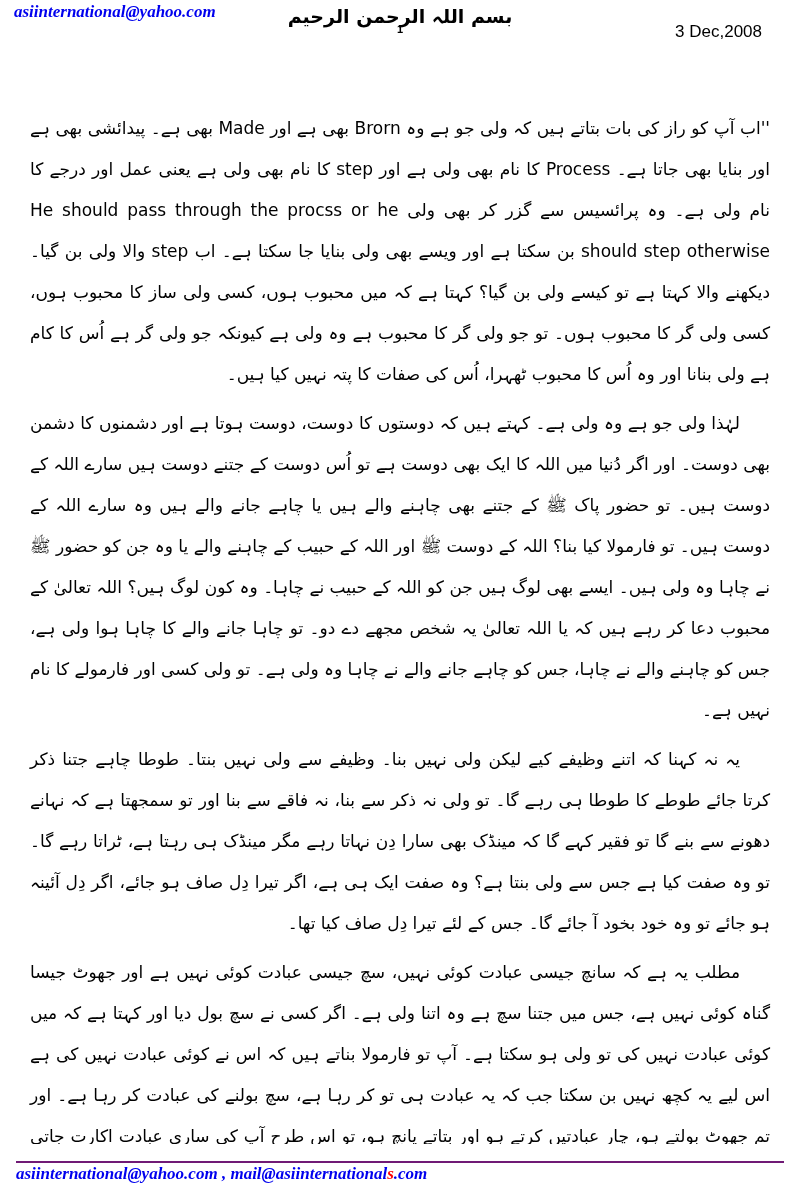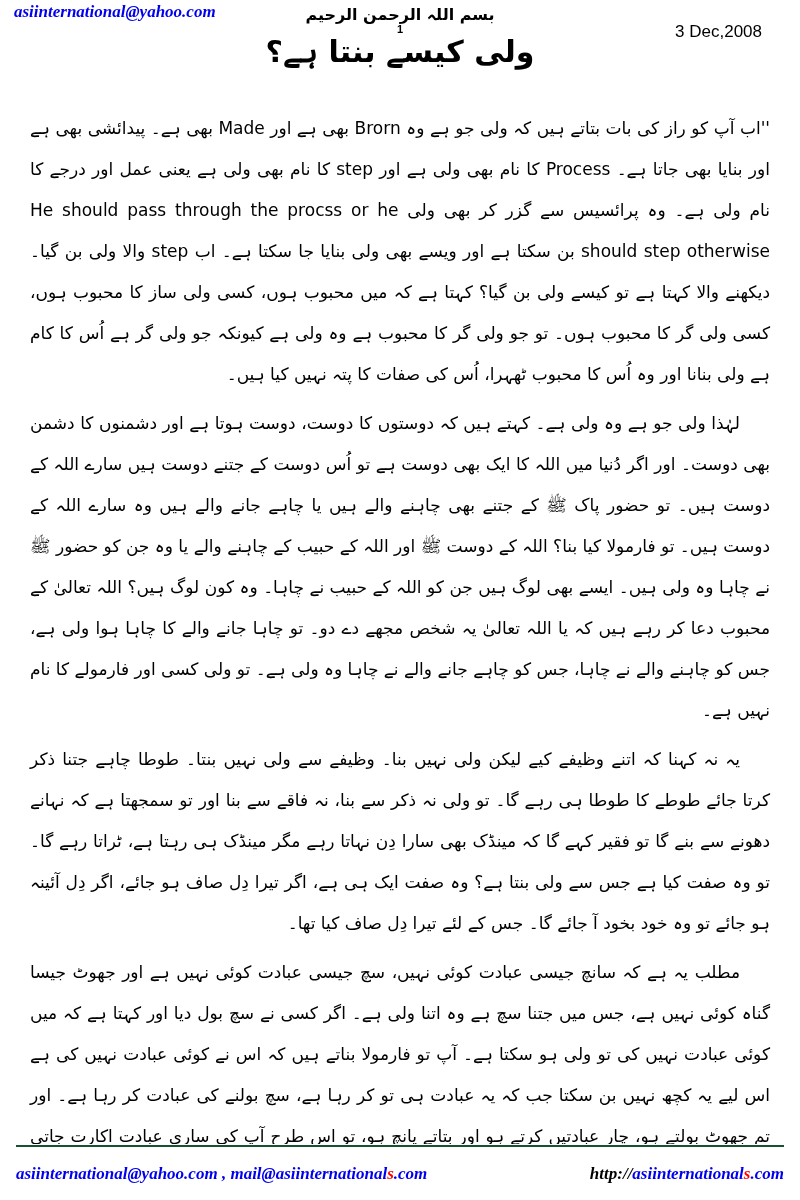--- a/index.html
+++ b/index.html
@@ -10,21 +10,21 @@
   }
   .link {
     font-family:"Liberation Serif", serif;
     font-style:italic; font-weight:bold;
     color:var(--link-blue,#0000EE);
     text-decoration:none;
   }
   .header-email { position:absolute; top:2px; left:14px; font-size:17px; }
   .bismillah {
     position:absolute; top:5px; left:0; right:0; text-align:center;
-    font-size:16px; direction:rtl; font-weight:bold;
+    font-size:19px; direction:rtl; font-weight:bold;
   }
   .pagenum {
     position:absolute; top:23px; left:0; right:0; text-align:center;
     font-size:11px; font-weight:bold; font-family:"Liberation Sans", sans-serif;
   }
   .date {
     position:absolute; top:22px; right:38px; font-size:17px;
     font-family:Liberation Sans, sans-serif;
   }
   .doc-title {
@@ -33,51 +33,47 @@
   }
   .body-text {
     position:absolute; top:100px; left:22px; right:22px; height:1044px;
     overflow:hidden; direction:rtl; text-align:justify;
     font-size:17px; line-height:41px;
   }
   .para { margin:8px; }
   .para.indent { text-indent:30px; }
   .footer {
     position:absolute; left:16px; right:16px; bottom:16px;
-    border-top:2px solid #14532d; padding-top:16px;
+    border-top:2px solid #701a75; padding-top:0;
     display:flex; justify-content:space-between; align-items:baseline;
     font-size:17px; white-space:nowrap;
   }
   .accent-red { color:var(--accent-red,#FF0000); }
   .proto-black { color:#000; }
 </style>
 </head>
 <body>
 
 <div class="page">
 
   <div class="header-email link">asiinternational@yahoo.com</div>
 
   <div class="bismillah">بسم اللہ الرحمن الرحیم</div>
 
   <div class="pagenum">1</div>
 
   <div class="date">3 Dec,2008</div>
 
-  <div class="doc-title">ولی کیسے بنتا ہے؟</div>
 
   <main class="body-text">
       <p class="para" dir="rtl"><span class="seg">''اب آپ کو راز کی بات بتاتے ہیں کہ ولی جو ہے وہ Brorn بھی ہے اور Made بھی ہے۔ پیدائشی بھی ہے اور بنایا بھی جاتا ہے۔ Process کا نام بھی ولی ہے اور step کا نام بھی ولی ہے یعنی عمل اور درجے کا نام ولی ہے۔ وہ پرائسیس سے گزر کر بھی ولی He should pass through the procss or he should step otherwise بن سکتا ہے اور ویسے بھی ولی بنایا جا سکتا ہے۔ اب step والا ولی بن گیا۔ دیکھنے والا کہتا ہے تو کیسے ولی بن گیا؟ کہتا ہے کہ میں محبوب ہوں، کسی ولی ساز کا محبوب ہوں، کسی ولی گر کا محبوب ہوں۔ تو جو ولی گر کا محبوب ہے وہ ولی ہے کیونکہ جو ولی گر ہے اُس کا کام ہے ولی بنانا اور وہ اُس کا محبوب ٹھہرا، اُس کی صفات کا پتہ نہیں کیا ہیں۔</span></p>
       <p class="para indent" dir="rtl"><span class="seg">لہٰذا ولی جو ہے وہ ولی ہے۔ کہتے ہیں کہ دوستوں کا دوست، دوست ہوتا ہے اور دشمنوں کا دشمن بھی دوست۔ اور اگر دُنیا میں اللہ کا ایک بھی دوست ہے تو اُس دوست کے جتنے دوست ہیں سارے اللہ کے دوست ہیں۔ تو حضور پاک ﷺ کے جتنے بھی چاہنے والے ہیں یا چاہے جانے والے ہیں وہ سارے اللہ کے دوست ہیں۔ تو فارمولا کیا بنا؟ اللہ کے دوست ﷺ اور اللہ کے حبیب کے چاہنے والے یا وہ جن کو حضور ﷺ نے چاہا وہ ولی ہیں۔ ایسے بھی لوگ ہیں جن کو اللہ کے حبیب نے چاہا۔ وہ کون لوگ ہیں؟ اللہ تعالیٰ کے محبوب دعا کر رہے ہیں کہ یا اللہ تعالیٰ یہ شخص مجھے دے دو۔ تو چاہا جانے والے کا چاہا ہوا ولی ہے، جس کو چاہنے والے نے چاہا، جس کو چاہے جانے والے نے چاہا وہ ولی ہے۔ تو ولی کسی اور فارمولے کا نام نہیں ہے۔</span></p>
       <p class="para indent" dir="rtl"><span class="seg">یہ نہ کہنا کہ اتنے وظیفے کیے لیکن ولی نہیں بنا۔ وظیفے سے ولی نہیں بنتا۔ طوطا چاہے جتنا ذکر کرتا جائے طوطے کا طوطا ہی رہے گا۔ تو ولی نہ ذکر سے بنا، نہ فاقے سے بنا اور تو سمجھتا ہے کہ نہانے دھونے سے بنے گا تو فقیر کہے گا کہ مینڈک بھی سارا دِن نہاتا رہے مگر مینڈک ہی رہتا ہے، ٹراتا رہے گا۔ تو وہ صفت کیا ہے جس سے ولی بنتا ہے؟ وہ صفت ایک ہی ہے، اگر تیرا دِل صاف ہو جائے، اگر دِل آئینہ ہو جائے تو وہ خود بخود آ جائے گا۔ جس کے لئے تیرا دِل صاف کیا تھا۔</span></p>
       <p class="para indent" dir="rtl"><span class="seg">مطلب یہ ہے کہ سانچ جیسی عبادت کوئی نہیں، سچ جیسی عبادت کوئی نہیں ہے اور جھوٹ جیسا گناہ کوئی نہیں ہے، جس میں جتنا سچ ہے وہ اتنا ولی ہے۔ اگر کسی نے سچ بول دیا اور کہتا ہے کہ میں کوئی عبادت نہیں کی تو ولی ہو سکتا ہے۔ آپ تو فارمولا بناتے ہیں کہ اس نے کوئی عبادت نہیں کی ہے اس لیے یہ کچھ نہیں بن سکتا جب کہ یہ عبادت ہی تو کر رہا ہے، سچ بولنے کی عبادت کر رہا ہے۔ اور تم جھوٹ بولتے ہو، چار عبادتیں کرتے ہو اور بتاتے پانچ ہو، تو اس طرح آپ کی ساری عبادت اکارت جاتی ہے اور سب بے کار ہو جاتا ہے۔ تو سچ جیسی عبادت کوئی نہیں ہے اور جھوٹ جیسا کوئی گناہ نہیں ہے، اور جس میں جتنا سچ ہے اُس میں اتنا ہی اللہ ہے۔ اُسی کو ولی کہتے ہیں۔</span></p>
     </main>
 
   <div class="footer">
     <span>
       <span class="link">asiinternational@yahoo.com</span><span class="link"> , </span><span class="link"><span>mail@asiinternational</span><span class="accent-red">s</span><span>.com</span></span>
     </span>
-    <span class="link">
-      <span class="proto-black">http://</span><span>asiinternational</span><span class="accent-red">s</span><span>.com</span>
-    </span>
   </div>
 
 </div>
 
 </body></html>

